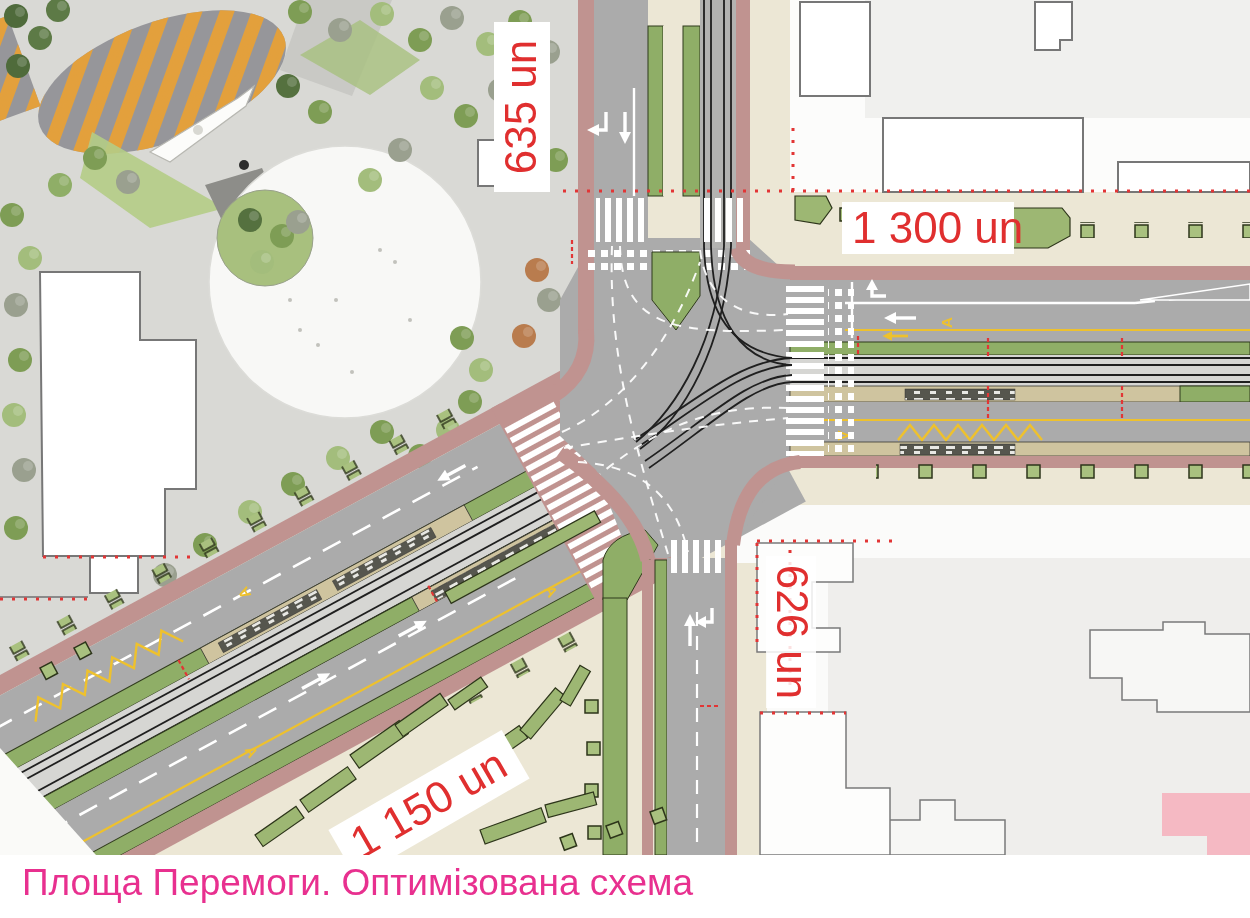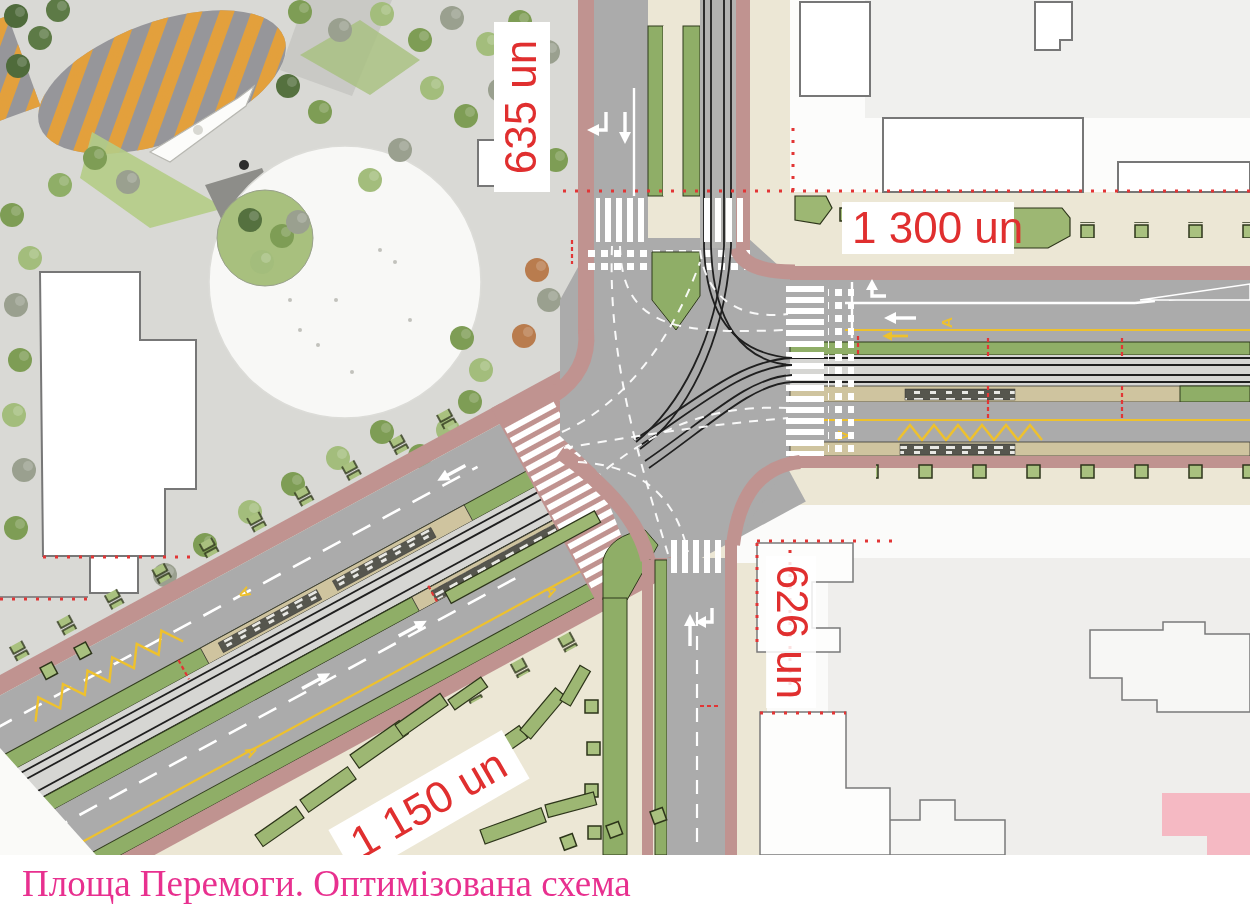--- a/index.html
+++ b/index.html
@@ -21,21 +21,21 @@
   .yline{stroke:#eec12d;stroke-width:2.2;fill:none;}
   .zig{stroke:#eec12d;stroke-width:2.4;fill:none;}
   .rdot{stroke:#e23535;stroke-width:3;stroke-dasharray:3 9;fill:none;}
   .rdash{stroke:#e23535;stroke-width:2.2;stroke-dasharray:4 3;fill:none;}
   .dim{fill:#e02f2f;font-size:44px;}
   .busA{fill:#eec12d;font-size:15px;font-weight:bold;}
   .gpatch{fill:#9db773;stroke:#2d351a;stroke-width:1.2;}
   .astroke{stroke:currentColor;stroke-width:3.4;fill:none;}
   .afill{fill:currentColor;}
   .caption{position:absolute;left:22px;top:862px;width:1200px;height:50px;
-           font-size:37px;color:#e8308f;white-space:nowrap;font-family:Liberation Serif, serif;}
+           font-size:37px;color:#e8308f;white-space:nowrap;}
 </style>
 </head>
 <body>
 
 <div class="page">
 <svg width="1250" height="855" viewBox="0 0 1250 855">
 <defs>
   <pattern id="tsq" width="54" height="16" patternUnits="userSpaceOnUse">
     <rect x="1" y="1" width="13" height="13" fill="#a9c17f" stroke="#2d351a" stroke-width="1.5"></rect>
   </pattern>

